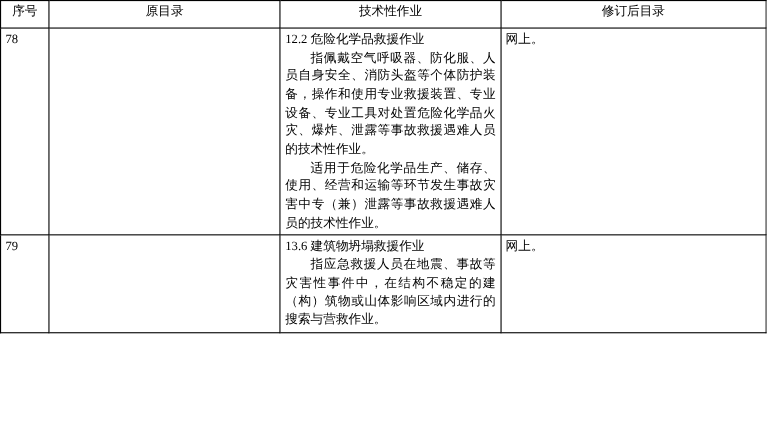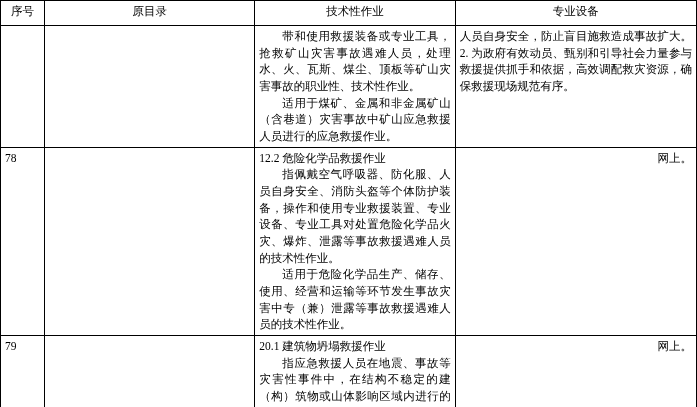--- a/index.html
+++ b/index.html
@@ -57,21 +57,21 @@
     text-justify: inter-ideograph;
   }
   .para.indent {
     text-indent: 2em;
   }
   .para.center {
     text-indent: 0;
   }
   .note {
     text-indent: 0;
-    text-align: right;
+    text-align: left;
   }
   .note.just {
     text-align: justify;
     text-justify: inter-ideograph;
   }
 </style>
 </head>
 <body>
 
 <div class="page">
@@ -80,52 +80,41 @@
       <col class="col-no">
       <col class="col-old">
       <col class="col-new">
       <col class="col-note">
     </colgroup>
     <thead>
       <tr>
         <th class="hdr">序号</th>
         <th class="hdr">原目录</th>
         <th class="hdr">技术性作业</th>
-        <th class="hdr">专业设备</th>
+        <th class="hdr">修订后目录</th>
       </tr>
     </thead>
     <tbody>
-      <tr>
-        <td class="cell-no"></td>
-        <td></td>
-        <td>
-          <p class="para indent">带和使用救援装备或专业工具，抢救矿山灾害事故遇难人员，处理水、火、瓦斯、煤尘、顶板等矿山灾害事故的职业性、技术性作业。</p>
-          <p class="para indent">适用于煤矿、金属和非金属矿山（含巷道）灾害事故中矿山应急救援人员进行的应急救援作业。</p>
-        </td>
-        <td>
-          <p class="para note just">人员自身安全，防止盲目施救造成事故扩大。2. 为政府有效动员、甄别和引导社会力量参与救援提供抓手和依据，高效调配救灾资源，确保救援现场规范有序。</p>
-        </td>
-      </tr>
       <tr>
         <td class="cell-no">78</td>
         <td></td>
         <td>
           <p class="para center">12.2 危险化学品救援作业</p>
           <p class="para indent">指佩戴空气呼吸器、防化服、人员自身安全、消防头盔等个体防护装备，操作和使用专业救援装置、专业设备、专业工具对处置危险化学品火灾、爆炸、泄露等事故救援遇难人员的技术性作业。</p>
           <p class="para indent">适用于危险化学品生产、储存、使用、经营和运输等环节发生事故灾害中专（兼）泄露等事故救援遇难人员的技术性作业。</p>
         </td>
         <td>
           <p class="para note">网上。</p>
         </td>
       </tr>
       <tr>
         <td class="cell-no">79</td>
         <td></td>
         <td>
-          <p class="para center">20.1 建筑物坍塌救援作业</p>
+          <p class="para center">13.6 建筑物坍塌救援作业</p>
           <p class="para indent">指应急救援人员在地震、事故等灾害性事件中，在结构不稳定的建（构）筑物或山体影响区域内进行的搜索与营救作业。</p>
 
         </td>
         <td>
           <p class="para note">网上。</p>
         </td>
       </tr>
 
     </tbody>
   </table>

